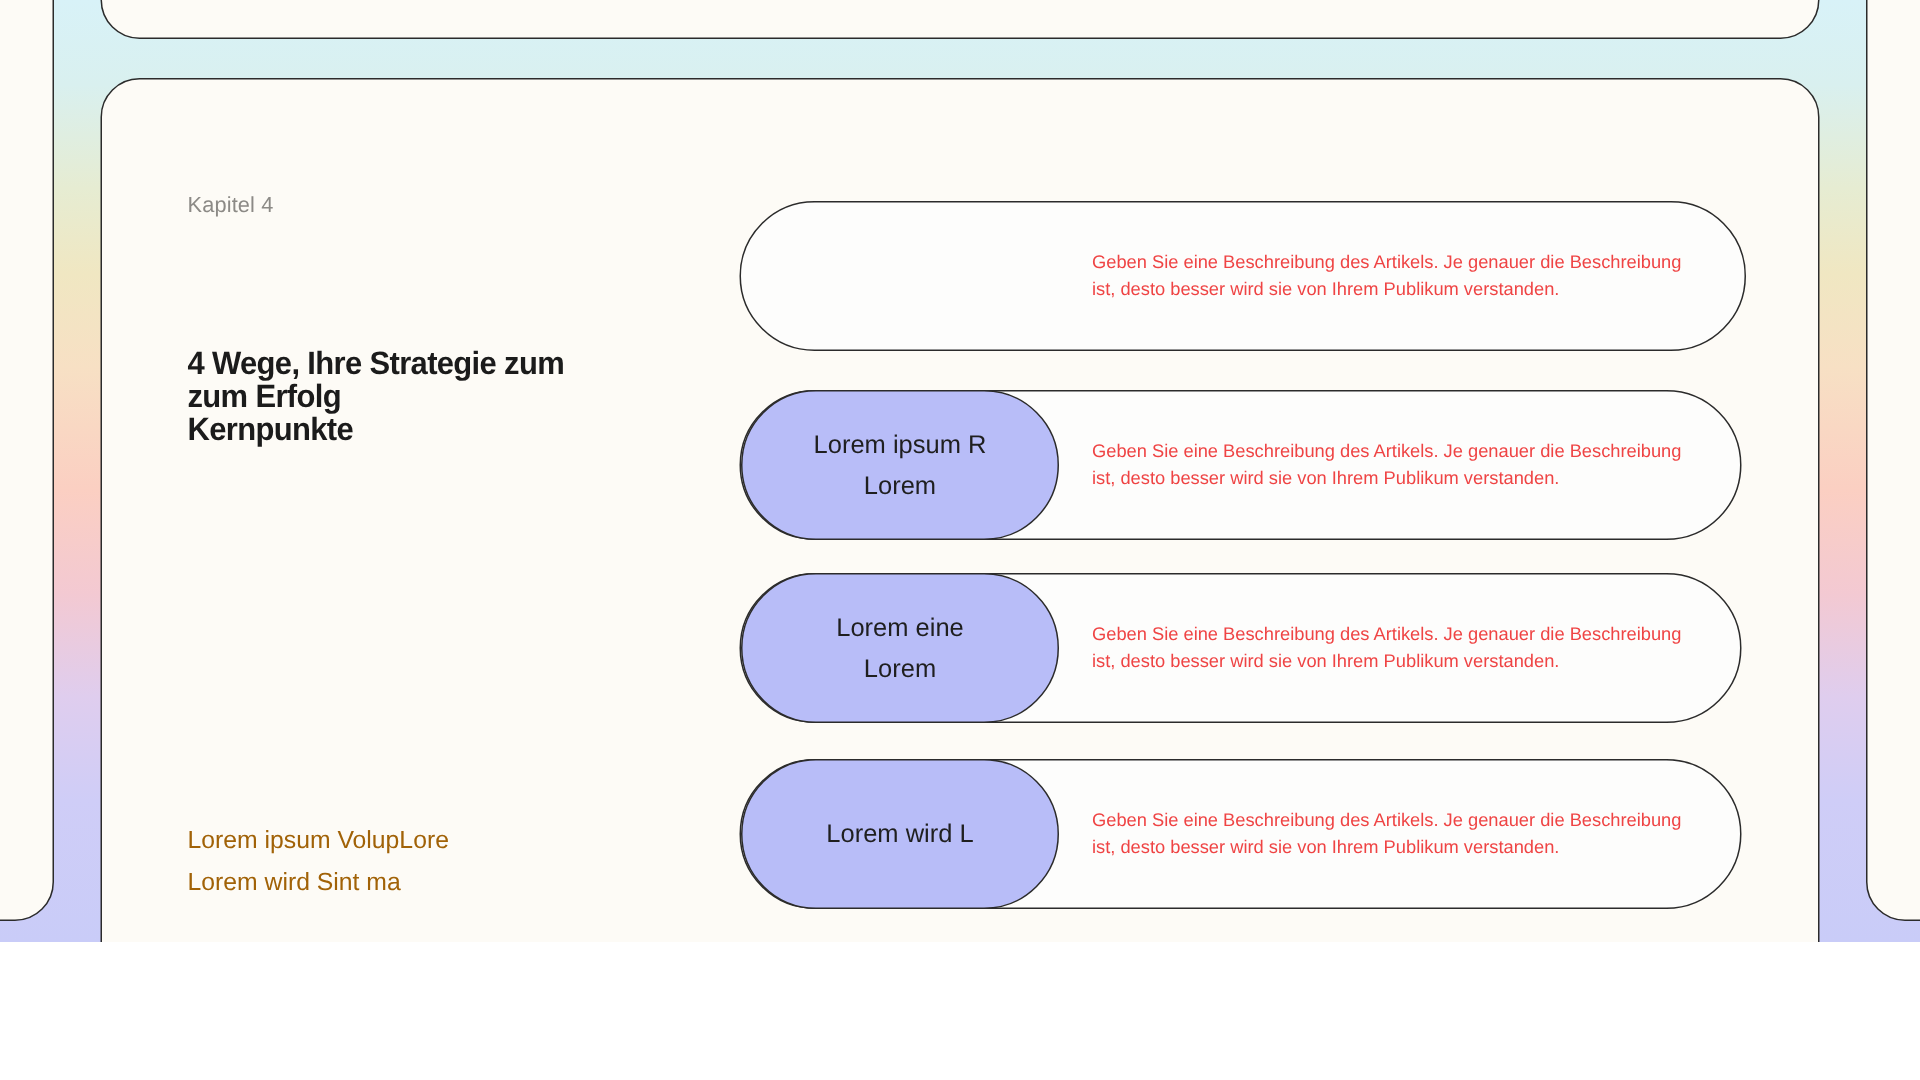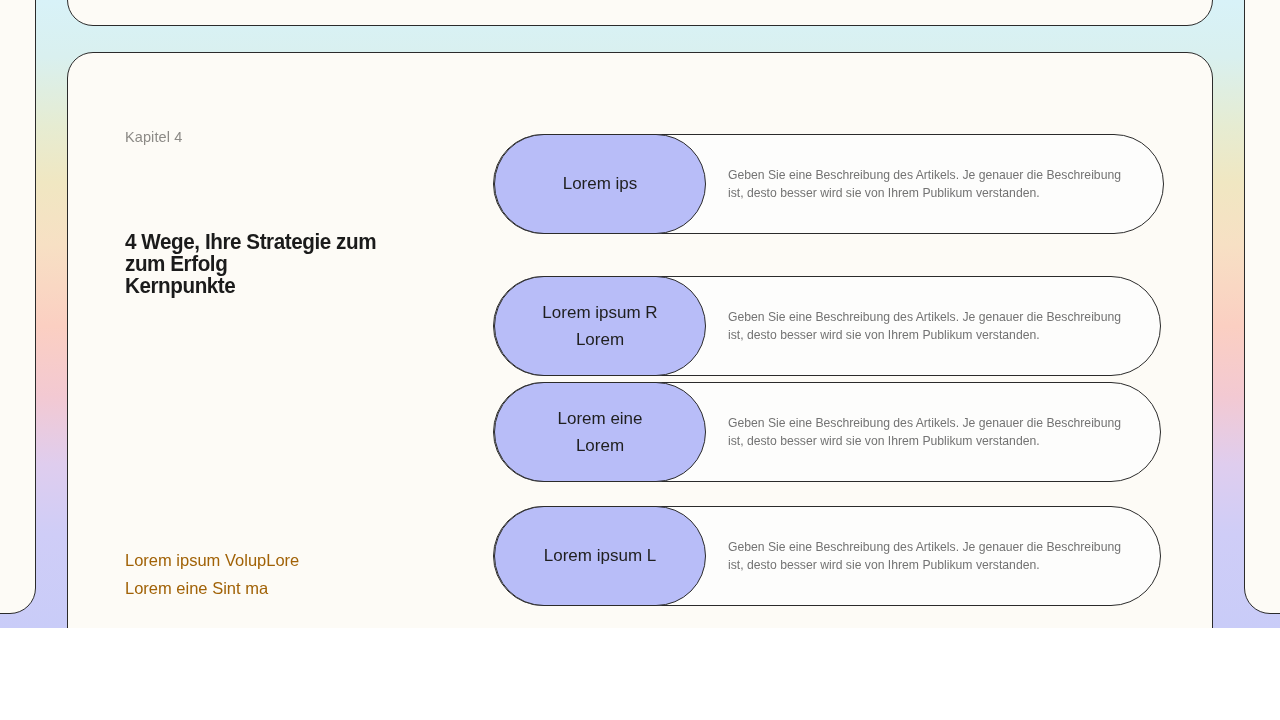--- a/index.html
+++ b/index.html
@@ -178,21 +178,21 @@
     padding: 0 14px;
   }
   .row-desc {
     position: absolute;
     left: 234px;
     right: 26px;
     top: 50%;
     transform: translateY(-50%);
     font-size: 12.2px;
     line-height: 18.4px;
-    color: #737373;
+    color: #ef4444;
   }
   .row-desc .dl {
     display: block;
   }
 </style>
 </head>
 <body>
 
 <div id="canvas">
 
@@ -209,39 +209,34 @@
       <div class="chapter-label">Kapitel 4</div>
 
       <div class="slide-heading">
         <span class="hl">4 Wege, Ihre Strategie zum</span>
         <span class="hl">zum Erfolg</span>
         <span class="hl">Kernpunkte</span>
       </div>
 
       <div class="footer-note">
         <span class="fl">Lorem ipsum VolupLore</span>
-        <span class="fl">Lorem eine Sint ma</span>
+        <span class="fl">Lorem wird Sint ma</span>
       </div>
     </div>
 
     <div class="rows-col">
 
       <div class="row-item" style="top:81px; width:671px;">
-        <div class="row-pill">
-          <div class="row-pill-label">
-            <span>Lorem ips</span>
-          </div>
-        </div>
-        <div class="row-desc">
-          <span class="dl">Geben Sie eine Beschreibung des Artikels. Je genauer die Beschreibung</span>
-          <span class="dl">ist, desto besser wird sie von Ihrem Publikum verstanden.</span>
-        </div>
-      </div>
-
-      <div class="row-item" style="top:223px; width:668px;">
+        <div class="row-desc">
+          <span class="dl">Geben Sie eine Beschreibung des Artikels. Je genauer die Beschreibung</span>
+          <span class="dl">ist, desto besser wird sie von Ihrem Publikum verstanden.</span>
+        </div>
+      </div>
+
+      <div class="row-item" style="top:207px; width:668px;">
         <div class="row-pill">
           <div class="row-pill-label">
             <span>Lorem ipsum R</span><br>
             <span>Lorem</span>
           </div>
         </div>
         <div class="row-desc">
           <span class="dl">Geben Sie eine Beschreibung des Artikels. Je genauer die Beschreibung</span>
           <span class="dl">ist, desto besser wird sie von Ihrem Publikum verstanden.</span>
         </div>
@@ -256,21 +251,21 @@
         </div>
         <div class="row-desc">
           <span class="dl">Geben Sie eine Beschreibung des Artikels. Je genauer die Beschreibung</span>
           <span class="dl">ist, desto besser wird sie von Ihrem Publikum verstanden.</span>
         </div>
       </div>
 
       <div class="row-item" style="top:453px; width:668px;">
         <div class="row-pill">
           <div class="row-pill-label">
-            <span>Lorem ipsum L</span>
+            <span>Lorem wird L</span>
           </div>
         </div>
         <div class="row-desc">
           <span class="dl">Geben Sie eine Beschreibung des Artikels. Je genauer die Beschreibung</span>
           <span class="dl">ist, desto besser wird sie von Ihrem Publikum verstanden.</span>
         </div>
       </div>
 
     </div>
   </div>

